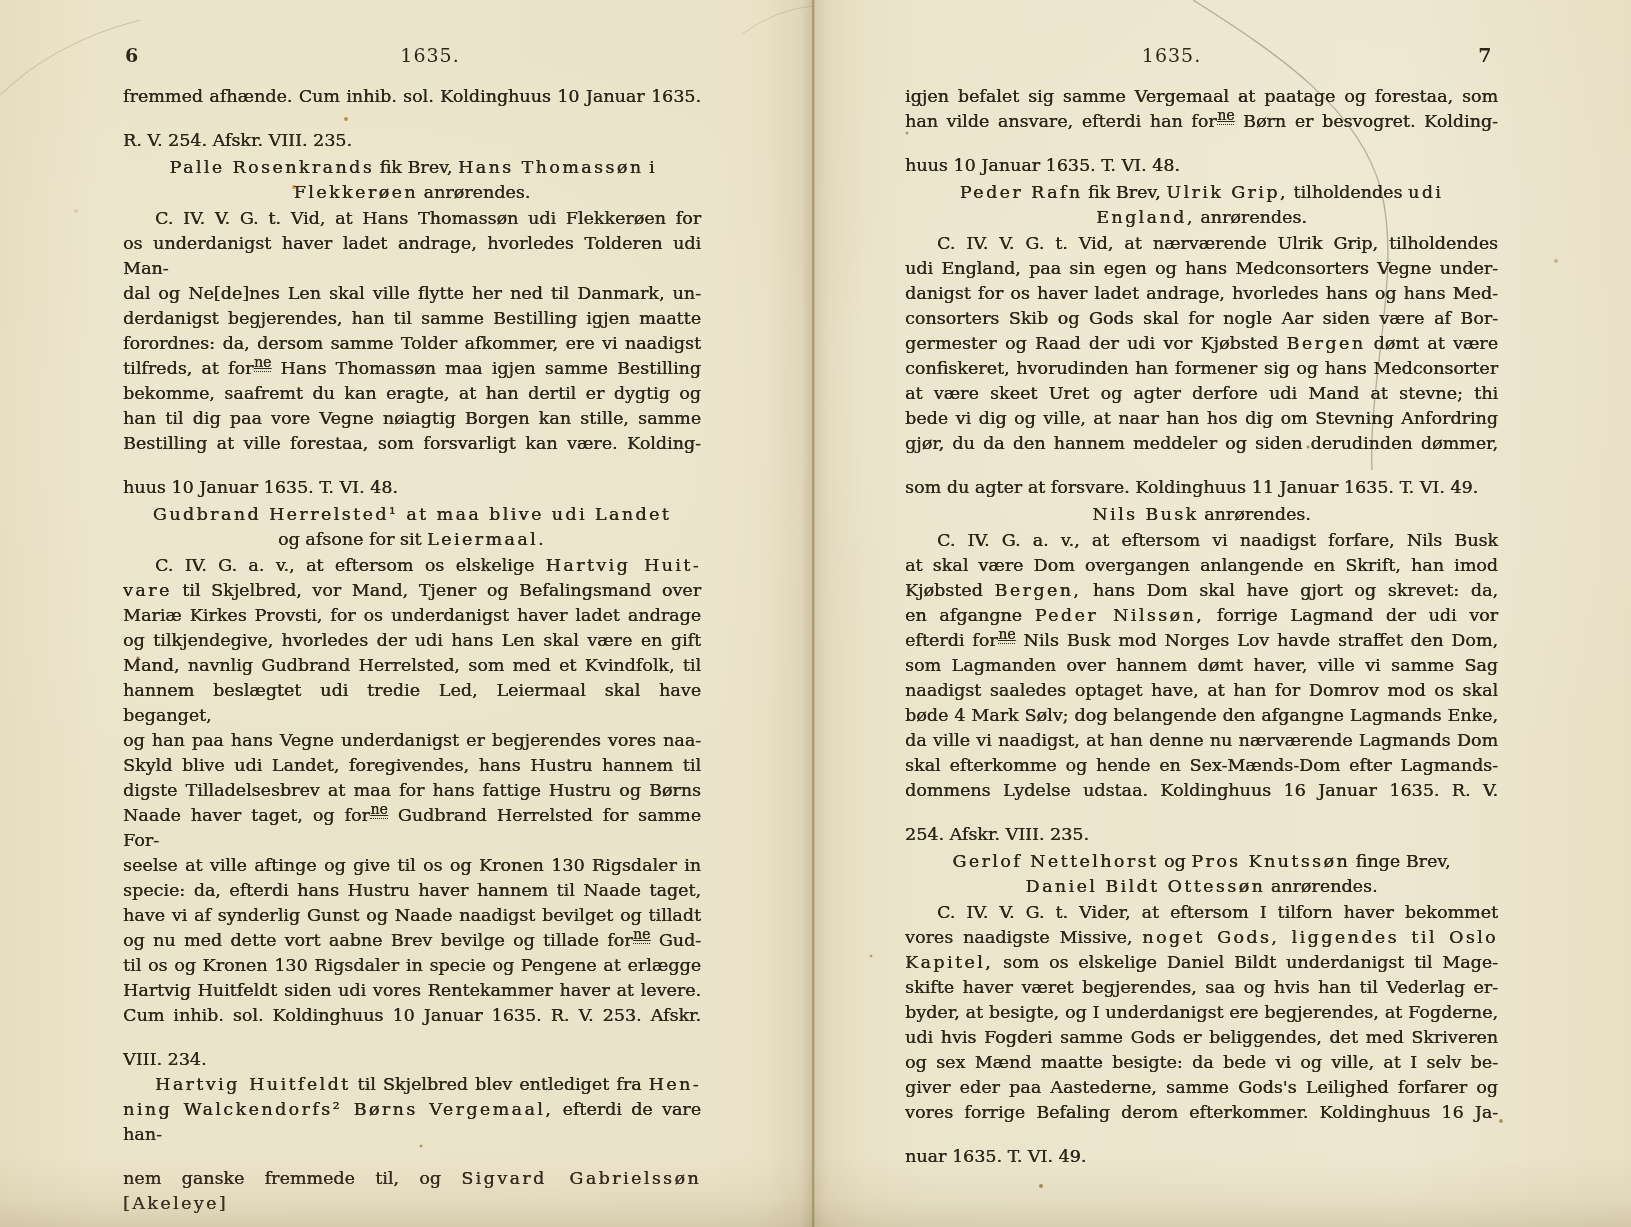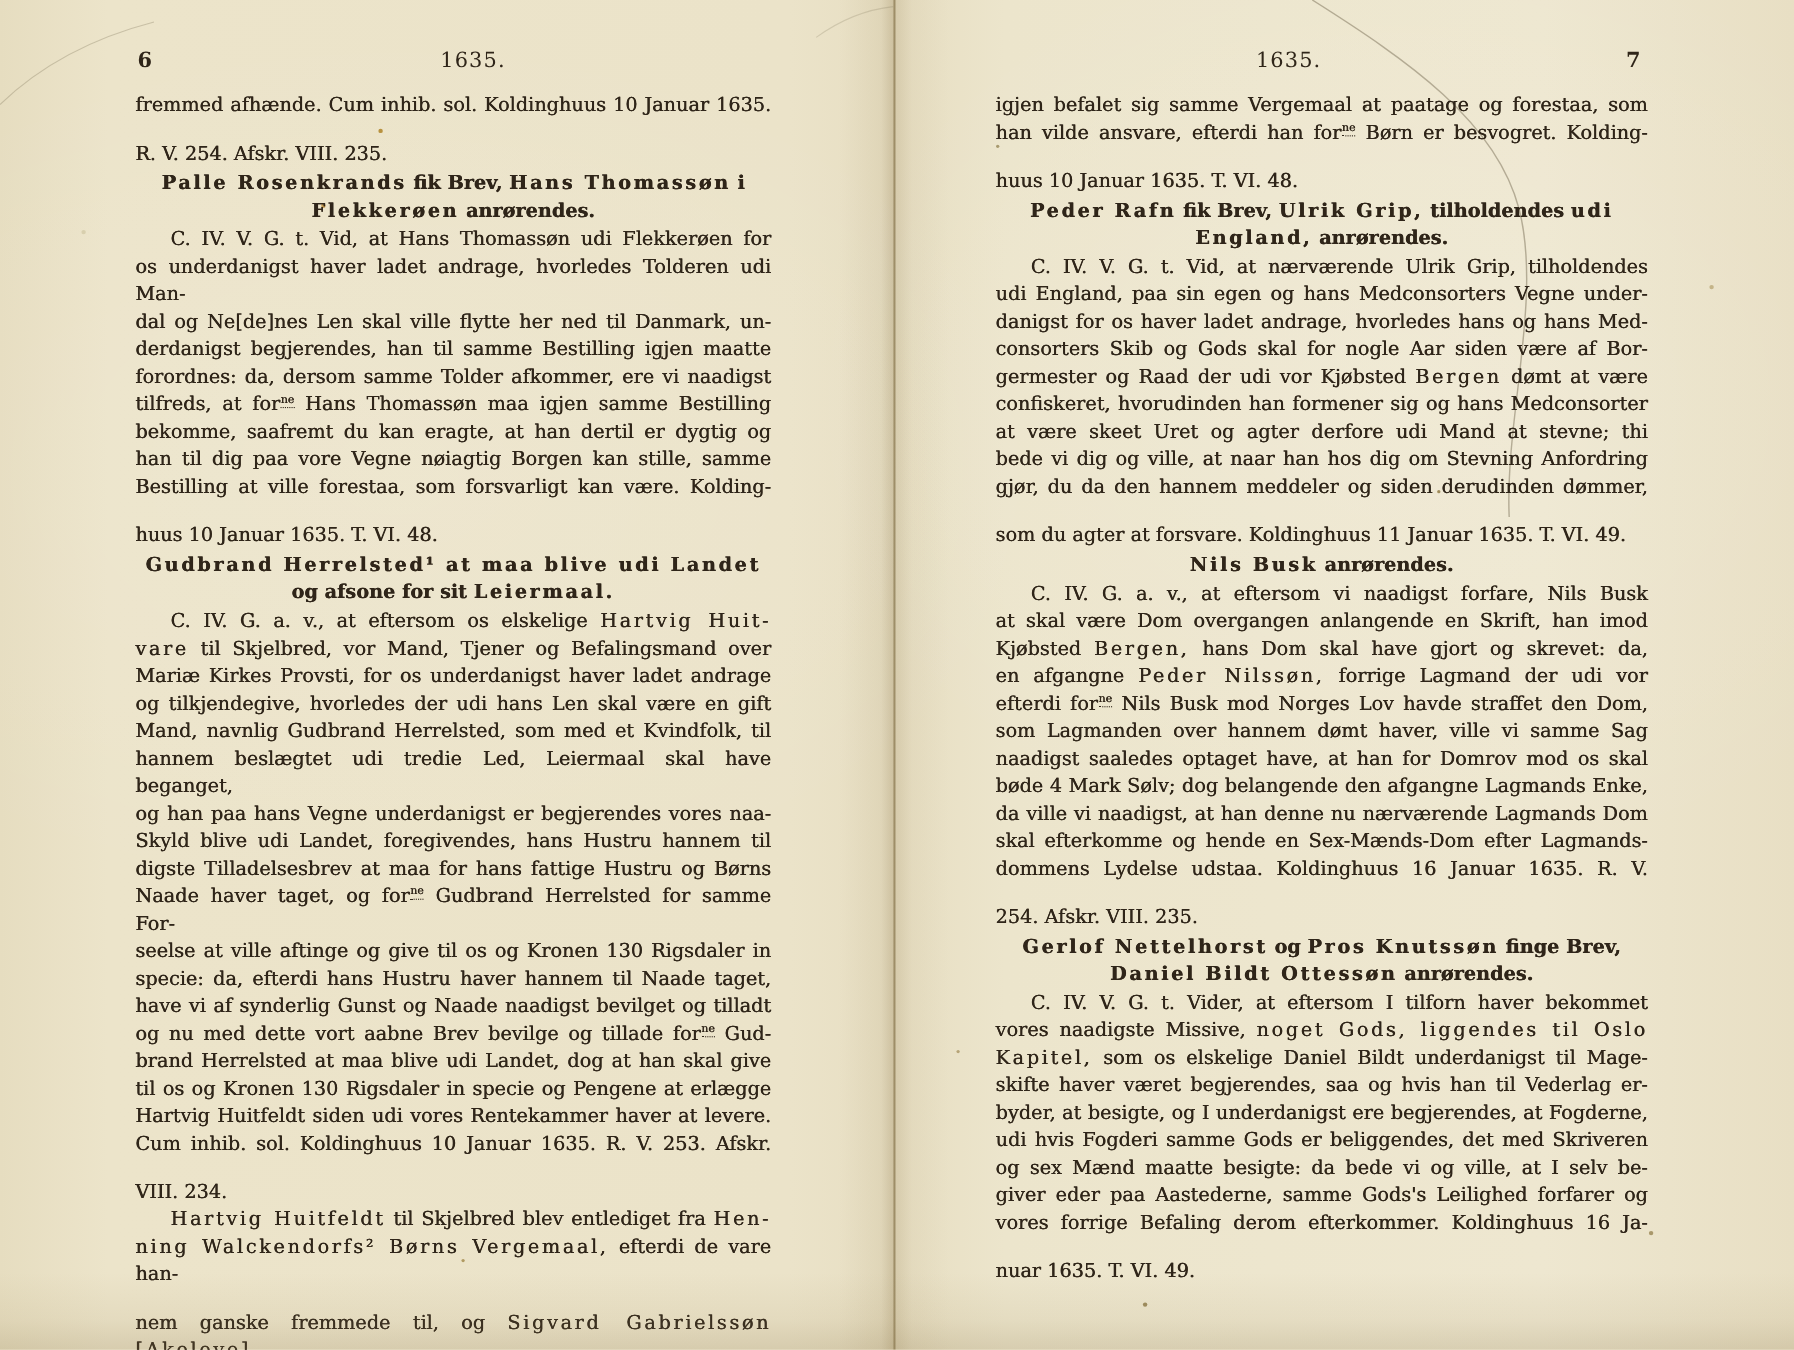--- a/index.html
+++ b/index.html
@@ -59,28 +59,28 @@
   .page-right .pagenum{right:6px;}
   .runhead{position:absolute;left:0;right:0;text-align:center;letter-spacing:1px;}
   .page-left .runhead{transform:translateX(18px);}
   .page-right .runhead{transform:translateX(-30px);}
   .content{margin-top:14px;font-size:17.5px;}
   .line{line-height:25px;min-height:25px;text-shadow:0.3px 0 0 currentColor;}
   .para .line{text-align:justify;text-align-last:justify;}
   .para .line.last{text-align-last:left;margin-top:19px;}
   .para.indented .line.first{text-indent:32px;}
   .heading{text-align:center;margin:2px 0 1px;}
-  .heading .line{text-align:center;font-weight:bold;}
+  .heading .line{text-align:center;}
   .sp{letter-spacing:2.4px;}
   .footnote{margin-top:12px;padding-left:26px;font-size:14px;}
   .footnote .line{line-height:20px;min-height:20px;}
   .footnote .sp{letter-spacing:1.8px;}
   sup.abbr{
-    font-size:10px;line-height:0;vertical-align:super;
-    border-bottom:1px dotted currentColor;padding-bottom:0.5px;margin-left:0.5px;
+    font-size:14px;line-height:0;vertical-align:super;
+    border-bottom:1px dotted currentColor;padding-bottom:0.5px;margin-left:0.5px;text-decoration:underline;
   }
 </style>
 </head>
 <body>
 
 <div class="book">
 
   <div class="gutter"></div>
 
   <svg class="creases" width="1631" height="1227" viewBox="0 0 1631 1227">
@@ -129,21 +129,20 @@
           <div class="line">Mand, navnlig Gudbrand Herrelsted, som med et Kvindfolk, til</div>
           <div class="line">hannem beslægtet udi tredie Led, Leiermaal skal have beganget,</div>
           <div class="line">og han paa hans Vegne underdanigst er begjerendes vores naa-</div>
           <div class="line">Skyld blive udi Landet, foregivendes, hans Hustru hannem til</div>
           <div class="line">digste Tilladelsesbrev at maa for hans fattige Hustru og Børns</div>
           <div class="line">Naade haver taget, og for<sup class="abbr">ne</sup> Gudbrand Herrelsted for samme For-</div>
           <div class="line">seelse at ville aftinge og give til os og Kronen 130 Rigsdaler in</div>
           <div class="line">specie: da, efterdi hans Hustru haver hannem til Naade taget,</div>
           <div class="line">have vi af synderlig Gunst og Naade naadigst bevilget og tilladt</div>
           <div class="line">og nu med dette vort aabne Brev bevilge og tillade for<sup class="abbr">ne</sup> Gud-</div>
-          <div class="line">brand Herrelsted at maa blive udi Landet, dog at han skal give</div>
           <div class="line">til os og Kronen 130 Rigsdaler in specie og Pengene at erlægge</div>
           <div class="line">Hartvig Huitfeldt siden udi vores Rentekammer haver at levere.</div>
           <div class="line">Cum inhib. sol.  Koldinghuus 10 Januar 1635.  R. V. 253.  Afskr.</div>
           <div class="line last">VIII. 234.</div>
         </div>
         <div class="block para indented">
           <div class="line first"><span class="sp">Hartvig Huitfeldt</span> til Skjelbred blev entlediget fra <span class="sp">Hen-</span></div>
           <div class="line"><span class="sp">ning Walckendorfs² Børns Vergemaal,</span> efterdi de vare han-</div>
           <div class="line last">nem ganske fremmede til, og <span class="sp">Sigvard Gabrielssøn [Akeleye]</span></div>
         </div>

